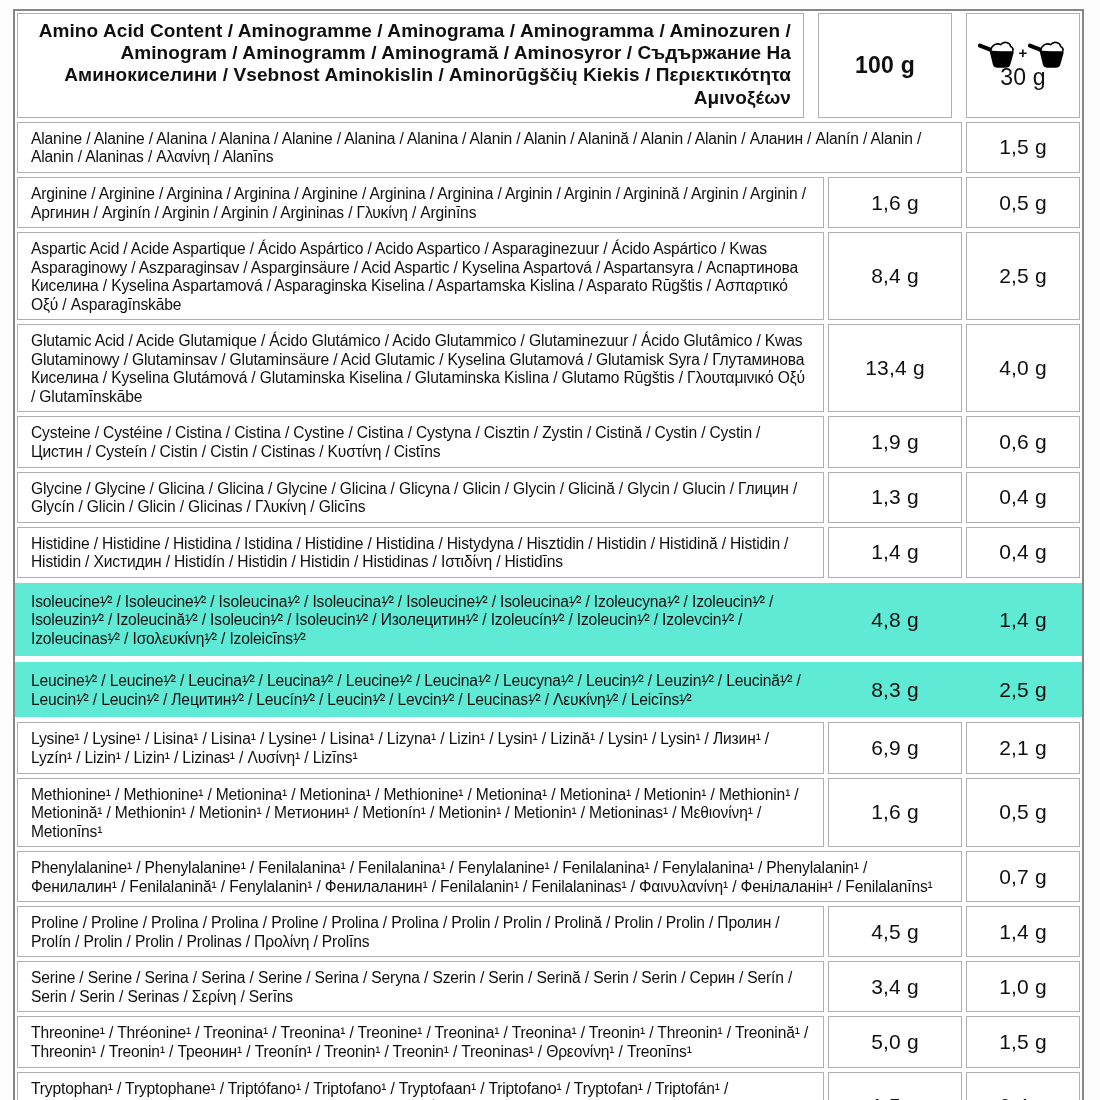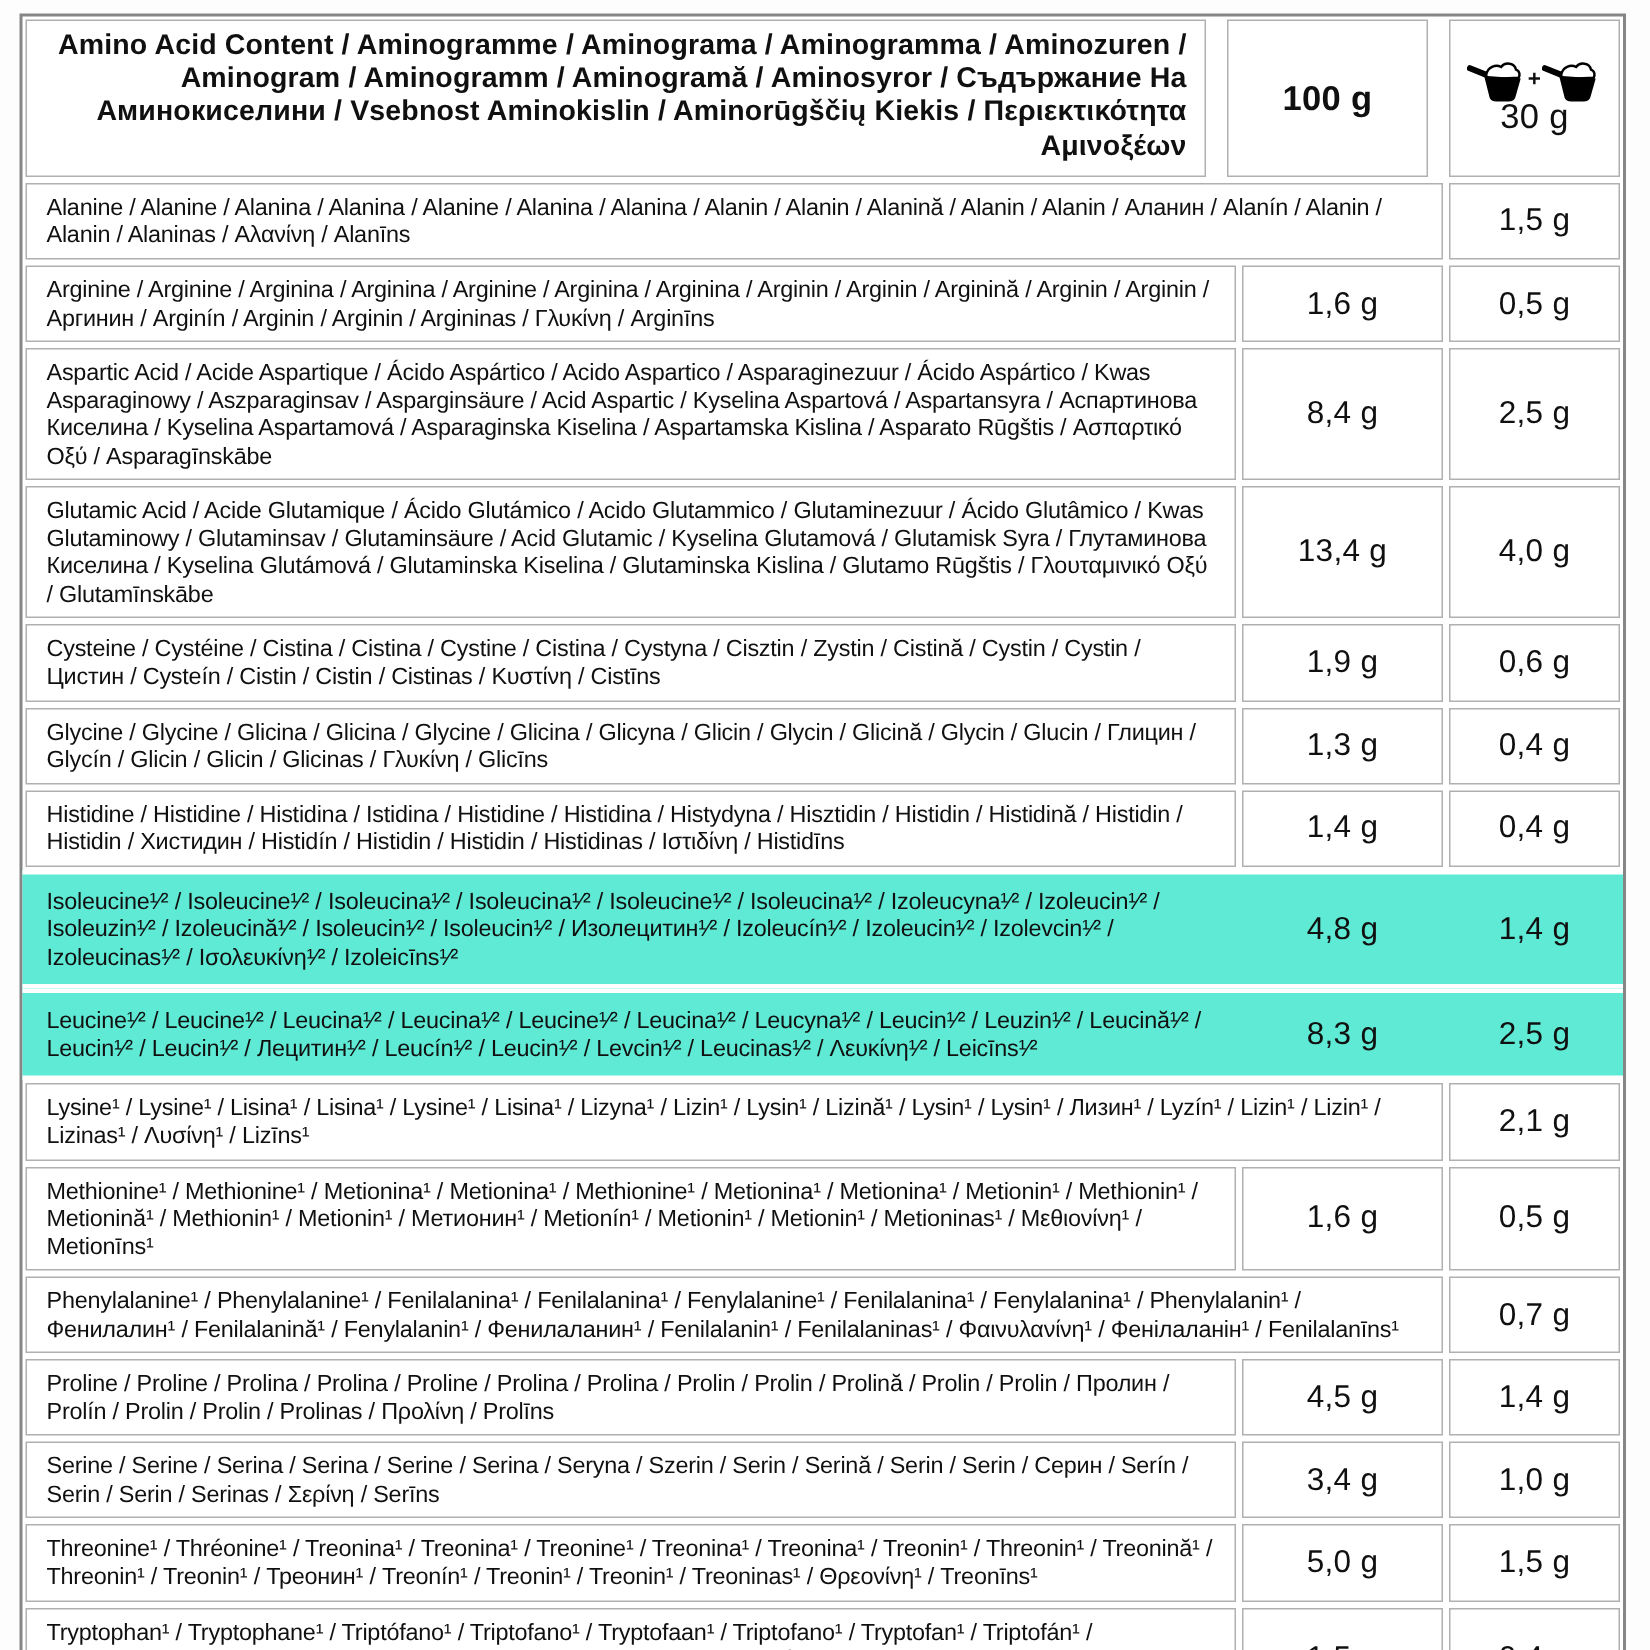--- a/index.html
+++ b/index.html
@@ -115,20 +115,21 @@
   </div>
 
   <div class="row shaded">
     <div class="cell name-cell">Leucine¹⁄² / Leucine¹⁄² / Leucina¹⁄² / Leucina¹⁄² / Leucine¹⁄² / Leucina¹⁄² / Leucyna¹⁄² / Leucin¹⁄² / Leuzin¹⁄² / Leucină¹⁄² / Leucin¹⁄² / Leucin¹⁄² / Лецитин¹⁄² / Leucín¹⁄² / Leucin¹⁄² / Levcin¹⁄² / Leucinas¹⁄² / Λευκίνη¹⁄² / Leicīns¹⁄²</div>
     <div class="cell val-cell">8,3 g</div>
     <div class="cell val-cell v30">2,5 g</div>
   </div>
 
   <div class="row">
     <div class="cell name-cell">Lysine¹ / Lysine¹ / Lisina¹ / Lisina¹ / Lysine¹ / Lisina¹ / Lizyna¹ / Lizin¹ / Lysin¹ / Lizină¹ / Lysin¹ / Lysin¹ / Лизин¹ / Lyzín¹ / Lizin¹ / Lizin¹ / Lizinas¹ / Λυσίνη¹ / Lizīns¹</div>
+    <div class="cell val-cell">6,9 g</div>
     <div class="cell val-cell v30">2,1 g</div>
   </div>
 
   <div class="row">
     <div class="cell name-cell">Methionine¹ / Methionine¹ / Metionina¹ / Metionina¹ / Methionine¹ / Metionina¹ / Metionina¹ / Metionin¹ / Methionin¹ / Metionină¹ / Methionin¹ / Metionin¹ / Метионин¹ / Metionín¹ / Metionin¹ / Metionin¹ / Metioninas¹ / Μεθιονίνη¹ / Metionīns¹</div>
     <div class="cell val-cell">1,6 g</div>
     <div class="cell val-cell v30">0,5 g</div>
   </div>
 
   <div class="row">

